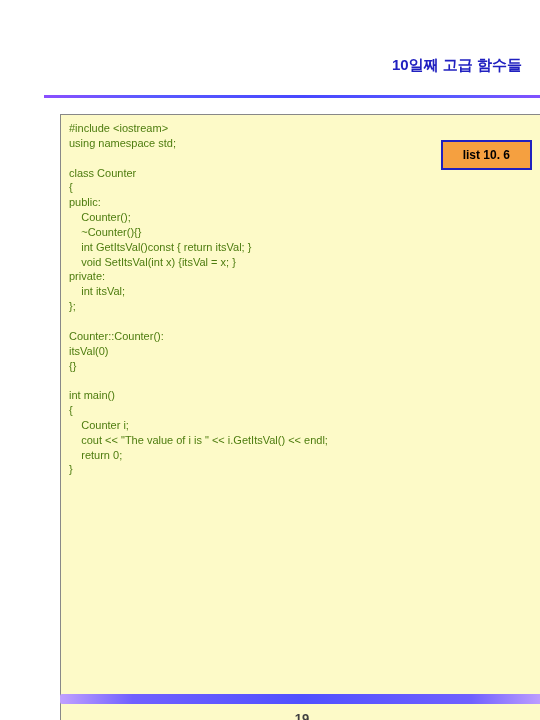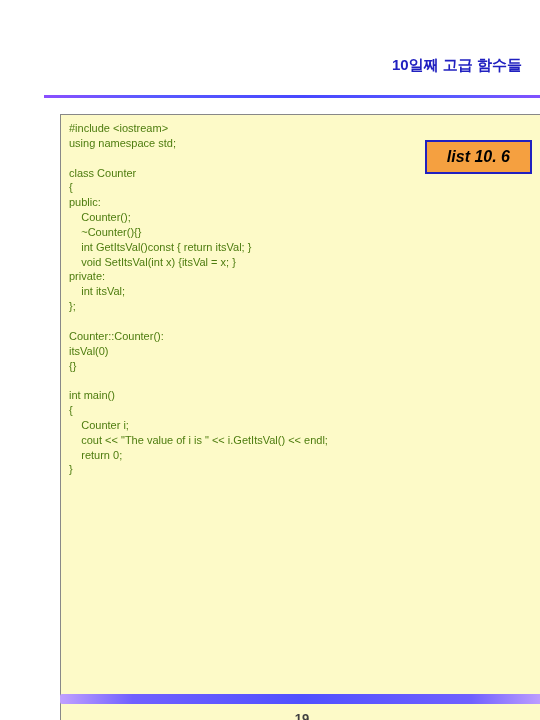--- a/index.html
+++ b/index.html
@@ -44,23 +44,22 @@
       overflow: hidden;
     }
     .label-box {
       position: absolute;
       top: 10px;
       right: 12px;
       background: #f5a040;
       border: 2px solid #2020c0;
       padding: 6px 20px;
       font-weight: bold;
-      font-size: 16px;
+      font-size: 12px;
       color: #000;
-      font-style: italic;
     }
     .footer-bar {
       position: absolute;
       bottom: 32px;
       left: 12px;
       right: 12px;
       height: 10px;
       background: linear-gradient(90deg, #c0a0ff 0%, #7060ff 15%, #5050ff 50%, #7060ff 85%, #c0a0ff 100%);
       border-radius: 2px;
     }

